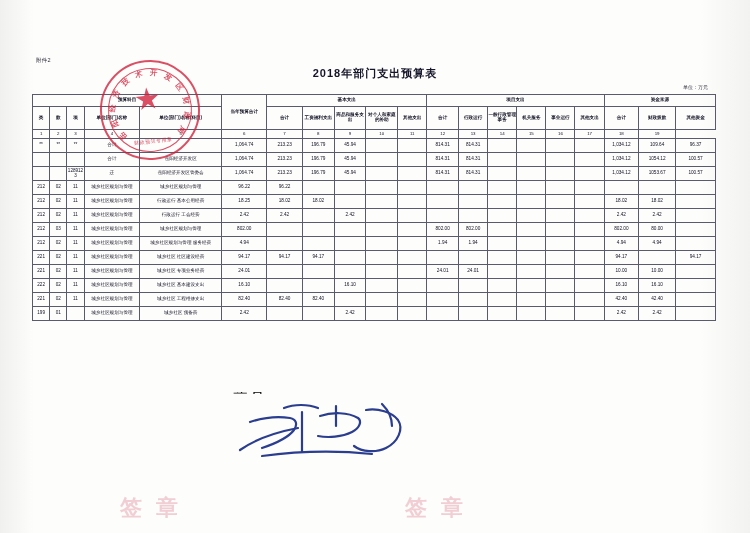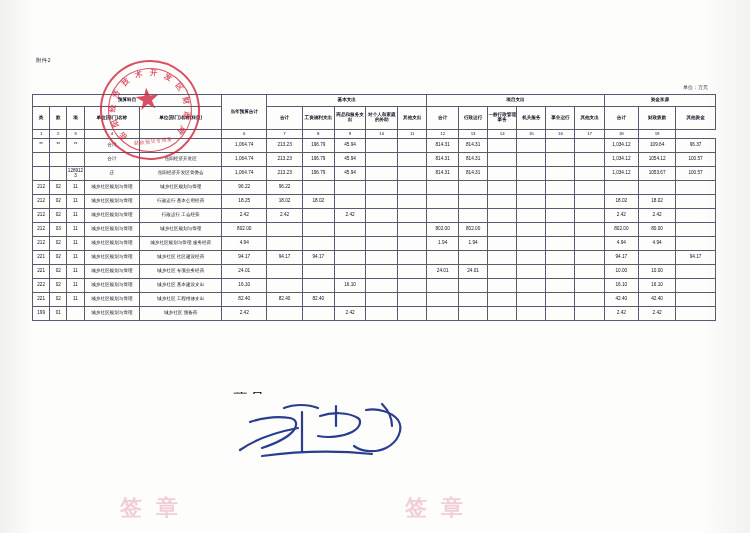--- a/index.html
+++ b/index.html
@@ -117,20 +117,21 @@
 </style>
 </head>
 <body>
 
 <div class="page">
 
   <div class="scan-shade"></div>
 
   <div class="corner-note">附件2</div>
 
+  <div class="doc-title">2018年部门支出预算表</div>
 
   <div class="unit-note">单位：万元</div>
 
   <div class="tbl-wrap">
     <table>
       <colgroup>
         <col style="width:13px">
           <col style="width:13px">
           <col style="width:13px">
         <col style="width:42px">

